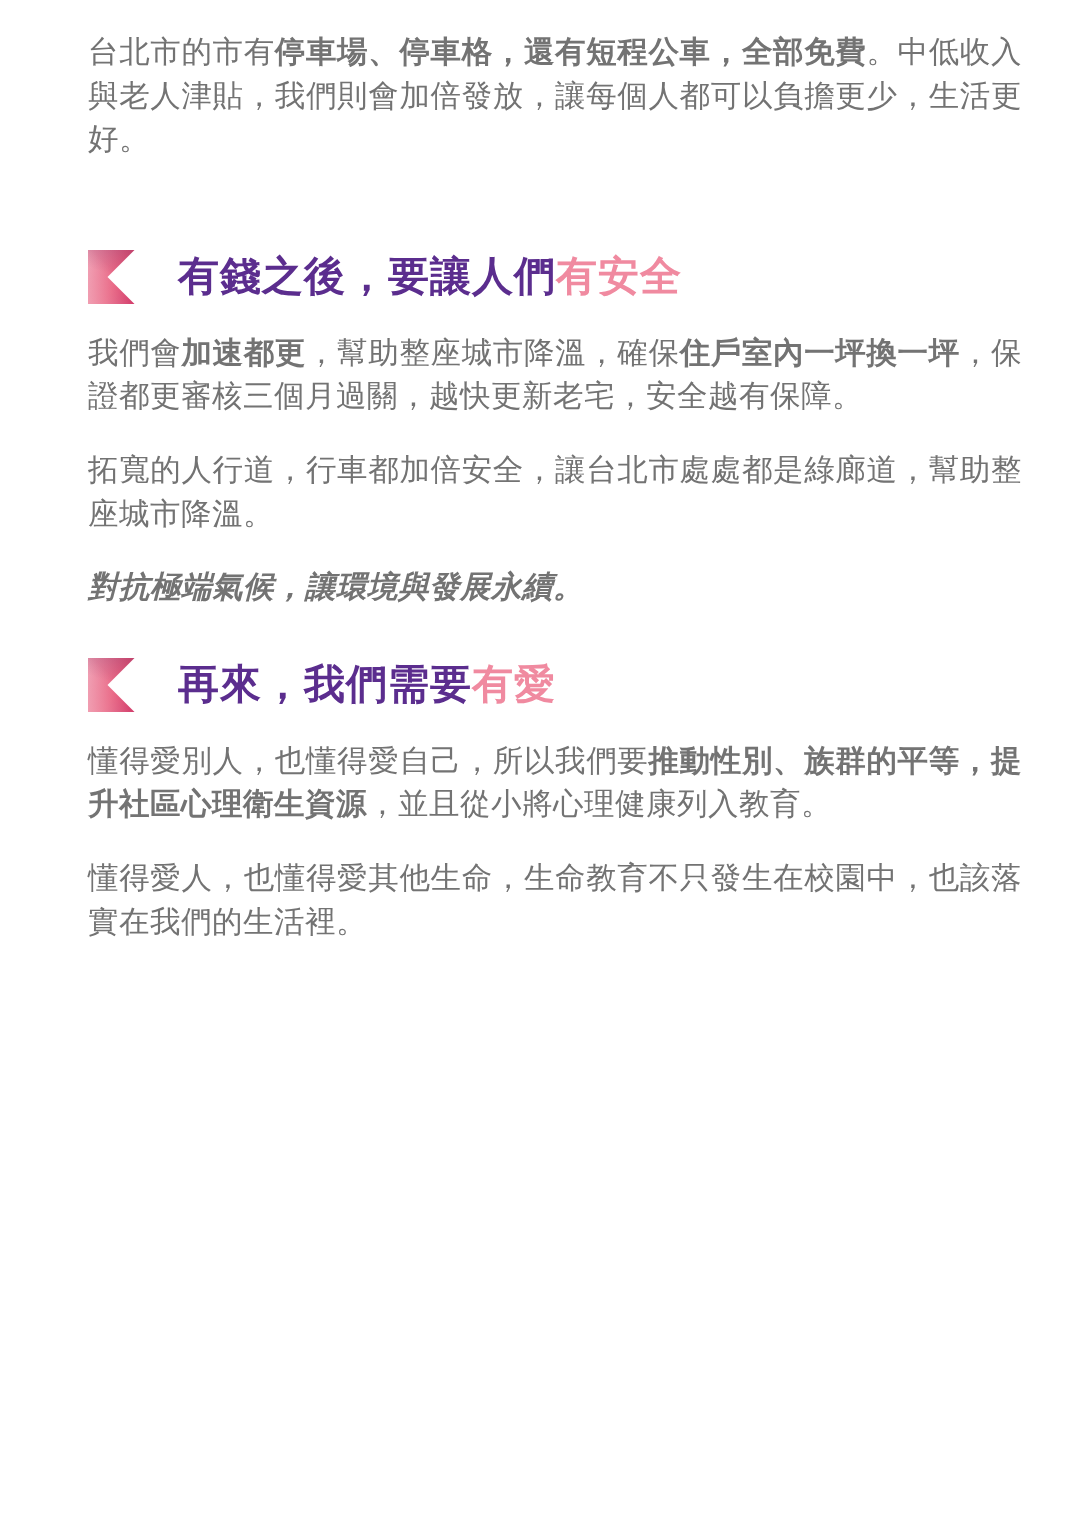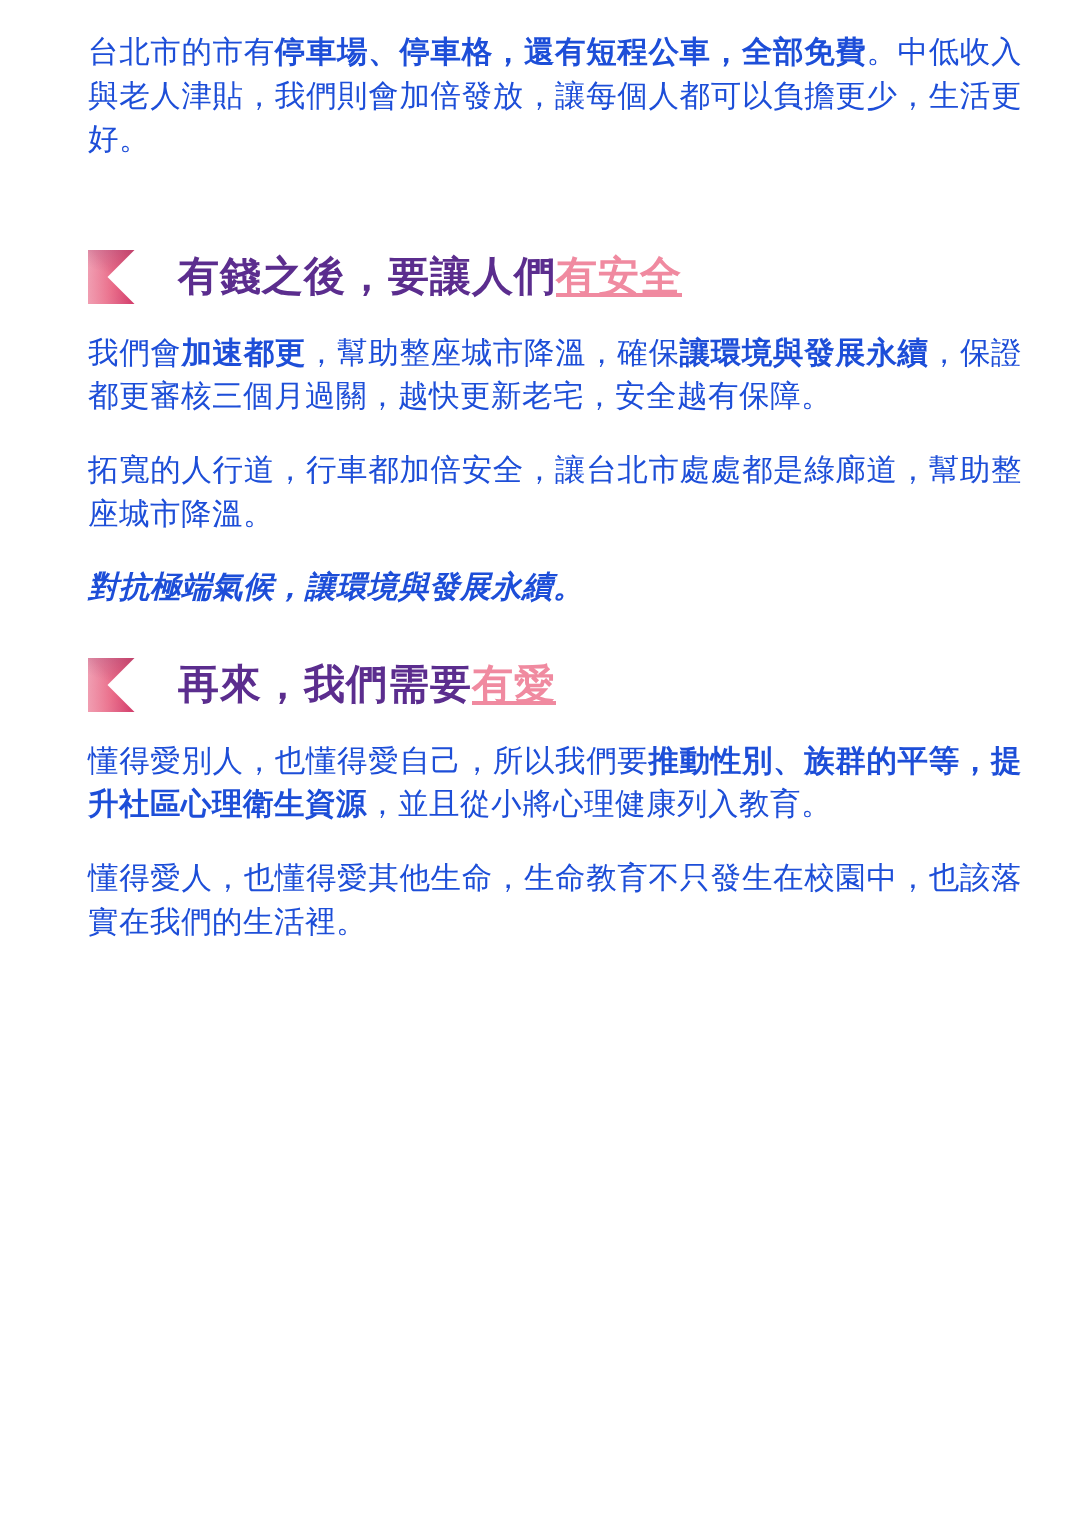--- a/index.html
+++ b/index.html
@@ -23,21 +23,21 @@
     padding: 30px 58px 0 88px;
   }
   
   .para {
     font-size: 30.5px;
     line-height: 1.43;
     letter-spacing: 0.5px;
     text-align: justify;
     text-justify: inter-character;
     margin: 0 0 30px 0;
-    color: #1d4ed8;
+    color: #737373;
   }
   .para b {
     font-weight: 700;
   }
   .para.tight {
     margin-bottom: 26px;
     font-style: italic;
   }
   
   .section-head {
@@ -78,39 +78,38 @@
   .heading {
     font-size: 41px;
     font-weight: 700;
     letter-spacing: 1px;
     line-height: 1.1;
     color: #5b2d8e;
     white-space: nowrap;
   }
   .heading .accent {
     color: #f08aa0;
-    text-decoration: underline;
   }
   .spacer-lg { height: 10px; }
 </style>
 </head>
 <body>
 
 <div class="page">
 
   <p class="para"><span>台北市的市有</span><b>停車場、停車格，還有短程公車，全部免費</b><span>。中低收入與老人津貼，我們則會加倍發放，讓每個人都可以負擔更少，生活更好。</span></p>
 
   <div class="spacer-lg"></div>
 
   <div class="section-head">
     <span class="bullet"></span>
     <span class="heading"><span>有錢之後，要讓人們</span><span class="accent">有安全</span></span>
   </div>
 
-  <p class="para"><span>我們會</span><b>加速都更</b><span>，幫助整座城市降溫，確保</span><b>讓環境與發展永續</b><span>，保證都更審核三個月過關，越快更新老宅，安全越有保障。</span></p>
+  <p class="para"><span>我們會</span><b>加速都更</b><span>，幫助整座城市降溫，確保</span><b>住戶室內一坪換一坪</b><span>，保證都更審核三個月過關，越快更新老宅，安全越有保障。</span></p>
   <p class="para"><span>拓寬的人行道，行車都加倍安全，讓台北市處處都是綠廊道，幫助整座城市降溫。</span></p>
   <p class="para tight"><b>對抗極端氣候，讓環境與發展永續。</b></p>
 
   <div class="section-head">
     <span class="bullet"></span>
     <span class="heading"><span>再來，我們需要</span><span class="accent">有愛</span></span>
   </div>
 
   <p class="para"><span>懂得愛別人，也懂得愛自己，所以我們要</span><b>推動性別、族群的平等，提升社區心理衛生資源</b><span>，並且從小將心理健康列入教育。</span></p>
   <p class="para"><span>懂得愛人，也懂得愛其他生命，生命教育不只發生在校園中，也該落實在我們的生活裡。</span></p>

